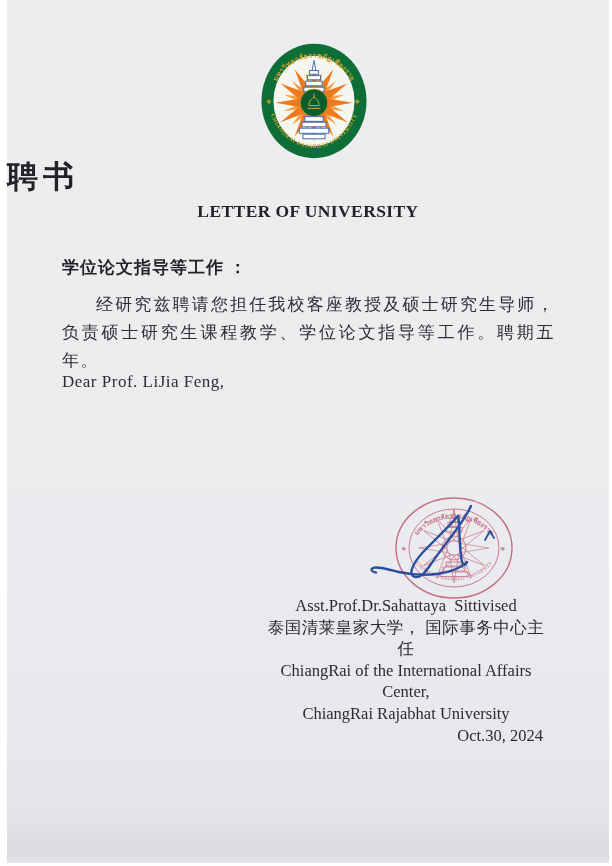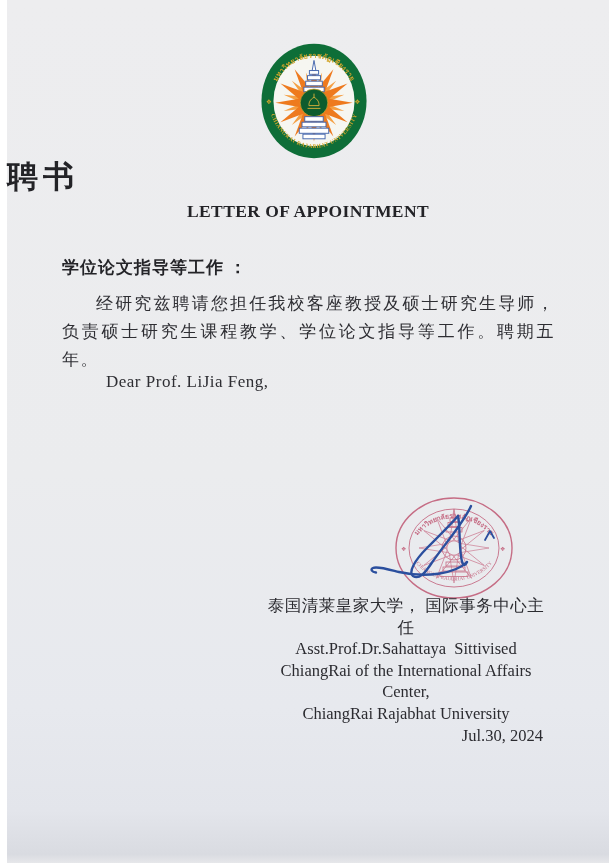--- a/index.html
+++ b/index.html
@@ -24,24 +24,24 @@
     color:#232327;
   }
 
   .greeting {
     position:absolute; top:256px; left:55px; right:55px;
     font-size:17px; font-weight:700; color:#242428; letter-spacing:1px;
   }
 
   .para {
     position:absolute; left:55px; right:54px;
-    font-size:17px; line-height:28px; text-align:justify; color:#2e2e33;font-family:Liberation Mono, monospace;
+    font-size:17px; line-height:28px; text-align:justify; color:#2e2e33;
   }
   .para-zh { top:291px; text-indent:2em; letter-spacing:1.5px; }
-  .salutation { position:absolute; top:372px; left:55px; font-size:17px; color:#2e2e33; letter-spacing:0.5px;margin-left:44px; }
+  .salutation { position:absolute; top:372px; left:55px; font-size:17px; color:#2e2e33; letter-spacing:0.5px; }
   .para-en { top:411px; text-indent:2.2em; word-spacing:3px; }
 
   .stamp { position:absolute; left:384px; top:495px; width:126px; height:106px; opacity:0.9; }
   .signature { position:absolute; left:352px; top:498px; width:178px; height:96px; }
 
   .sig-block {
     position:absolute; top:595px; right:60px; width:286px;
     text-align:center; font-size:16.5px; line-height:21.5px; color:#2b2b30;
   }
   .sig-line { white-space:pre-wrap; }
@@ -115,21 +115,21 @@
 
     <g fill="#ffffff" stroke="#3f62ab" stroke-width="1">
       <rect x="50" y="81" width="20" height="5"></rect>
       <rect x="47" y="87" width="26" height="5"></rect>
       <rect x="44" y="93.5" width="32" height="5.5"></rect>
       <rect x="48" y="100" width="24" height="5"></rect>
     </g>
   </svg>
 
   <div class="title-zh">聘书</div>
-  <div class="title-en">LETTER OF APPOINTMENT</div>
+  <div class="title-en">LETTER OF UNIVERSITY</div>
   <div class="greeting">学位论文指导等工作 ：</div>
   <p class="para para-zh">经研究兹聘请您担任我校客座教授及硕士研究生导师，负责硕士研究生课程教学、学位论文指导等工作。聘期五年。</p>
   <div class="salutation">Dear Prof. LiJia Feng,</div>
 
   <svg class="stamp" viewBox="0 0 126 106" aria-hidden="true">
     <defs>
       <path id="sArcTop" d="M 18,58 A 46,44 0 0 1 108,58" fill="none"></path>
       <path id="sArcBottom" d="M 15,48 A 49,47 0 0 0 111,48" fill="none"></path>
       <polygon id="sSpike" points="63,18 58.5,46 67.5,46"></polygon>
     </defs>
@@ -172,20 +172,20 @@
   <svg class="signature" viewBox="0 0 178 96" aria-hidden="true">
     <g fill="none" stroke="#2b4f9e" stroke-width="2.4" stroke-linecap="round" stroke-linejoin="round">
       <path d="M112,8 C104,26 84,48 72,66 C66,75 60,82 54,78 C49,74 56,62 68,50 C82,36 94,24 99,18"></path>
       <path d="M99,18 C101,26 100,44 102,58 C103,66 105,70 108,64"></path>
       <path d="M108,64 C96,76 66,80 40,74 C28,71 18,68 14,70 C11,71.5 13,74 17,74.5"></path>
       <path d="M126,42 l5,-9 l4,7" stroke-width="1.8"></path>
     </g>
   </svg>
 
   <div class="sig-block">
+    <div class="sig-line">Asst.Prof.Dr.Sahattaya  Sittivised</div>
     <div class="sig-line sig-zh">泰国清莱皇家大学， 国际事务中心主任</div>
-    <div class="sig-line">Asst.Prof.Dr.Sahattaya  Sittivised</div>
     <div class="sig-line">ChiangRai of the International Affairs Center,</div>
     <div class="sig-line">ChiangRai Rajabhat University</div>
-    <div class="sig-line sig-date">Jul.30, 2024</div>
+    <div class="sig-line sig-date">Oct.30, 2024</div>
   </div>
 
 </div>
 
 </body></html>

